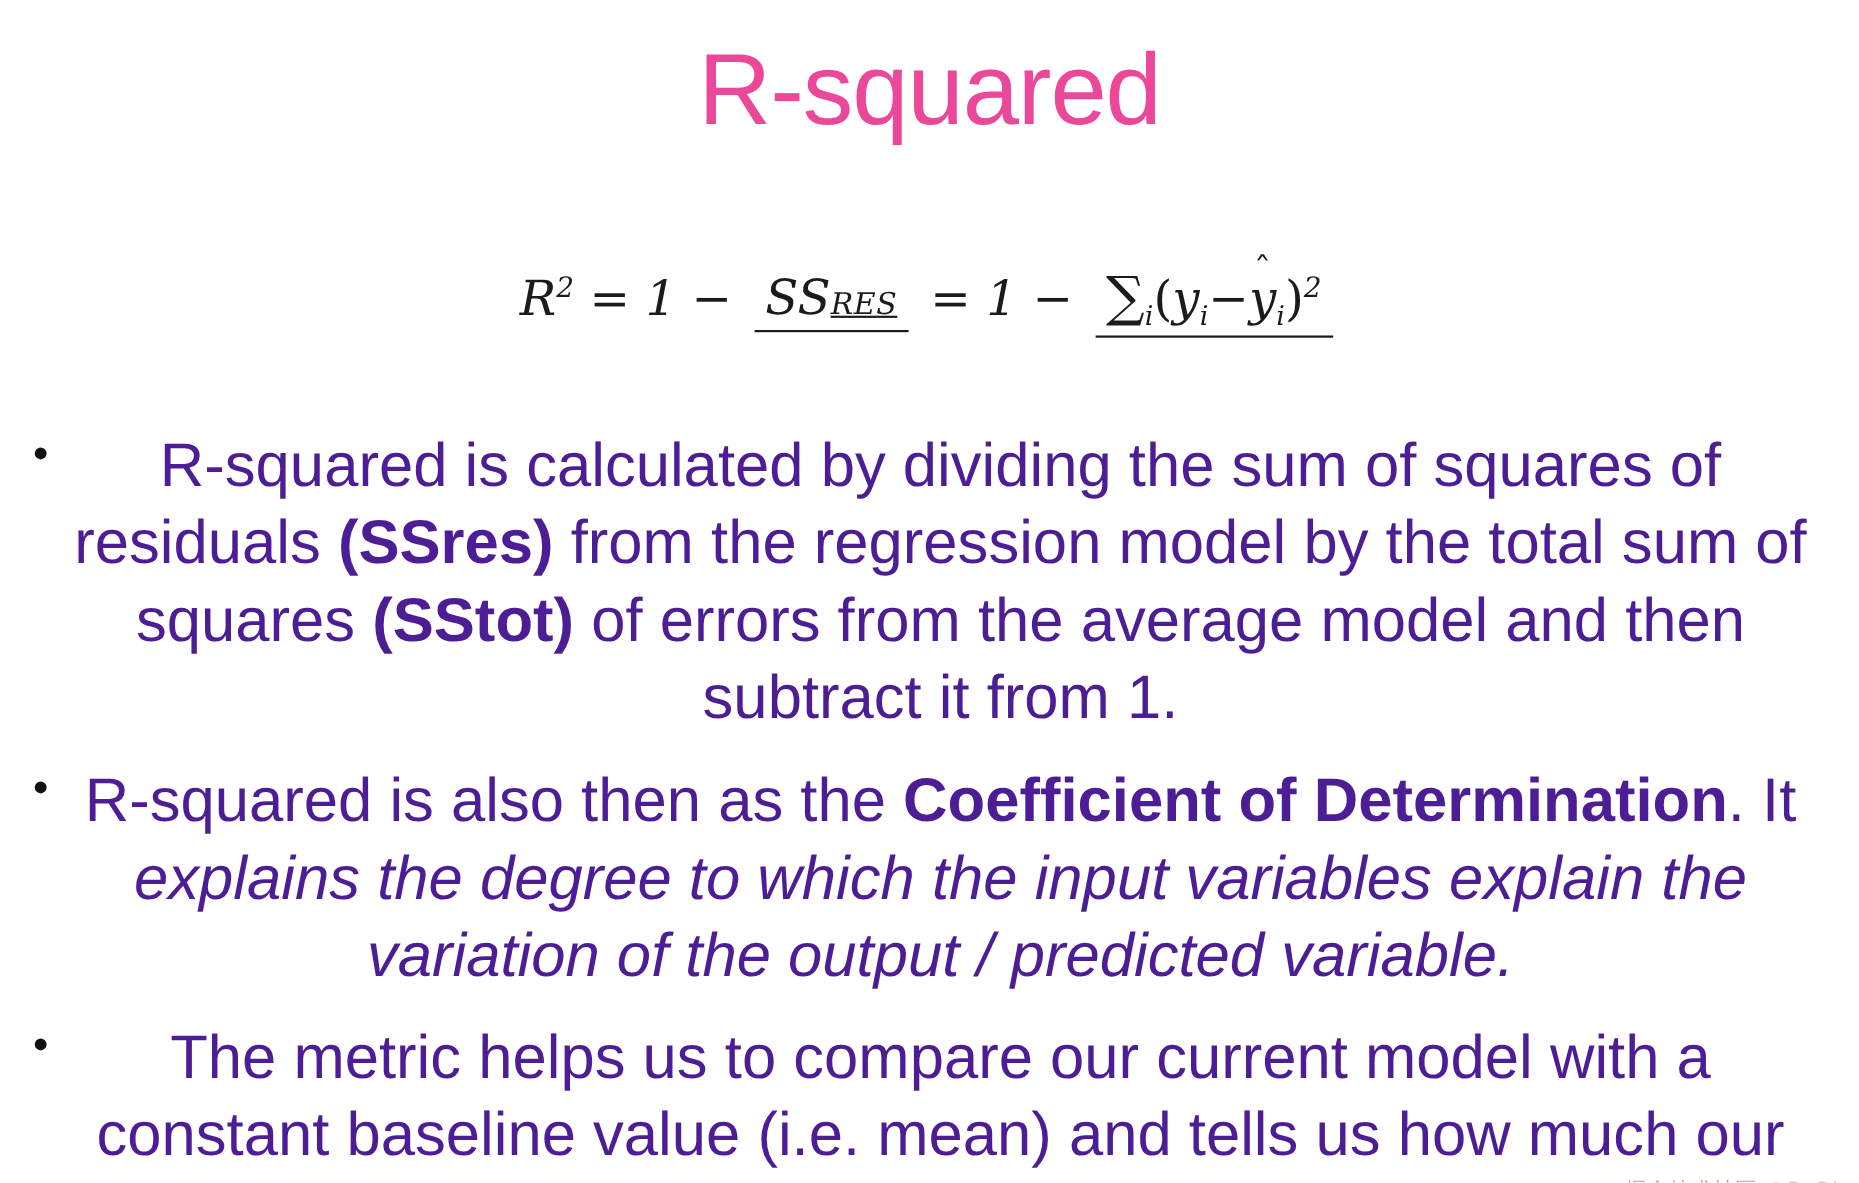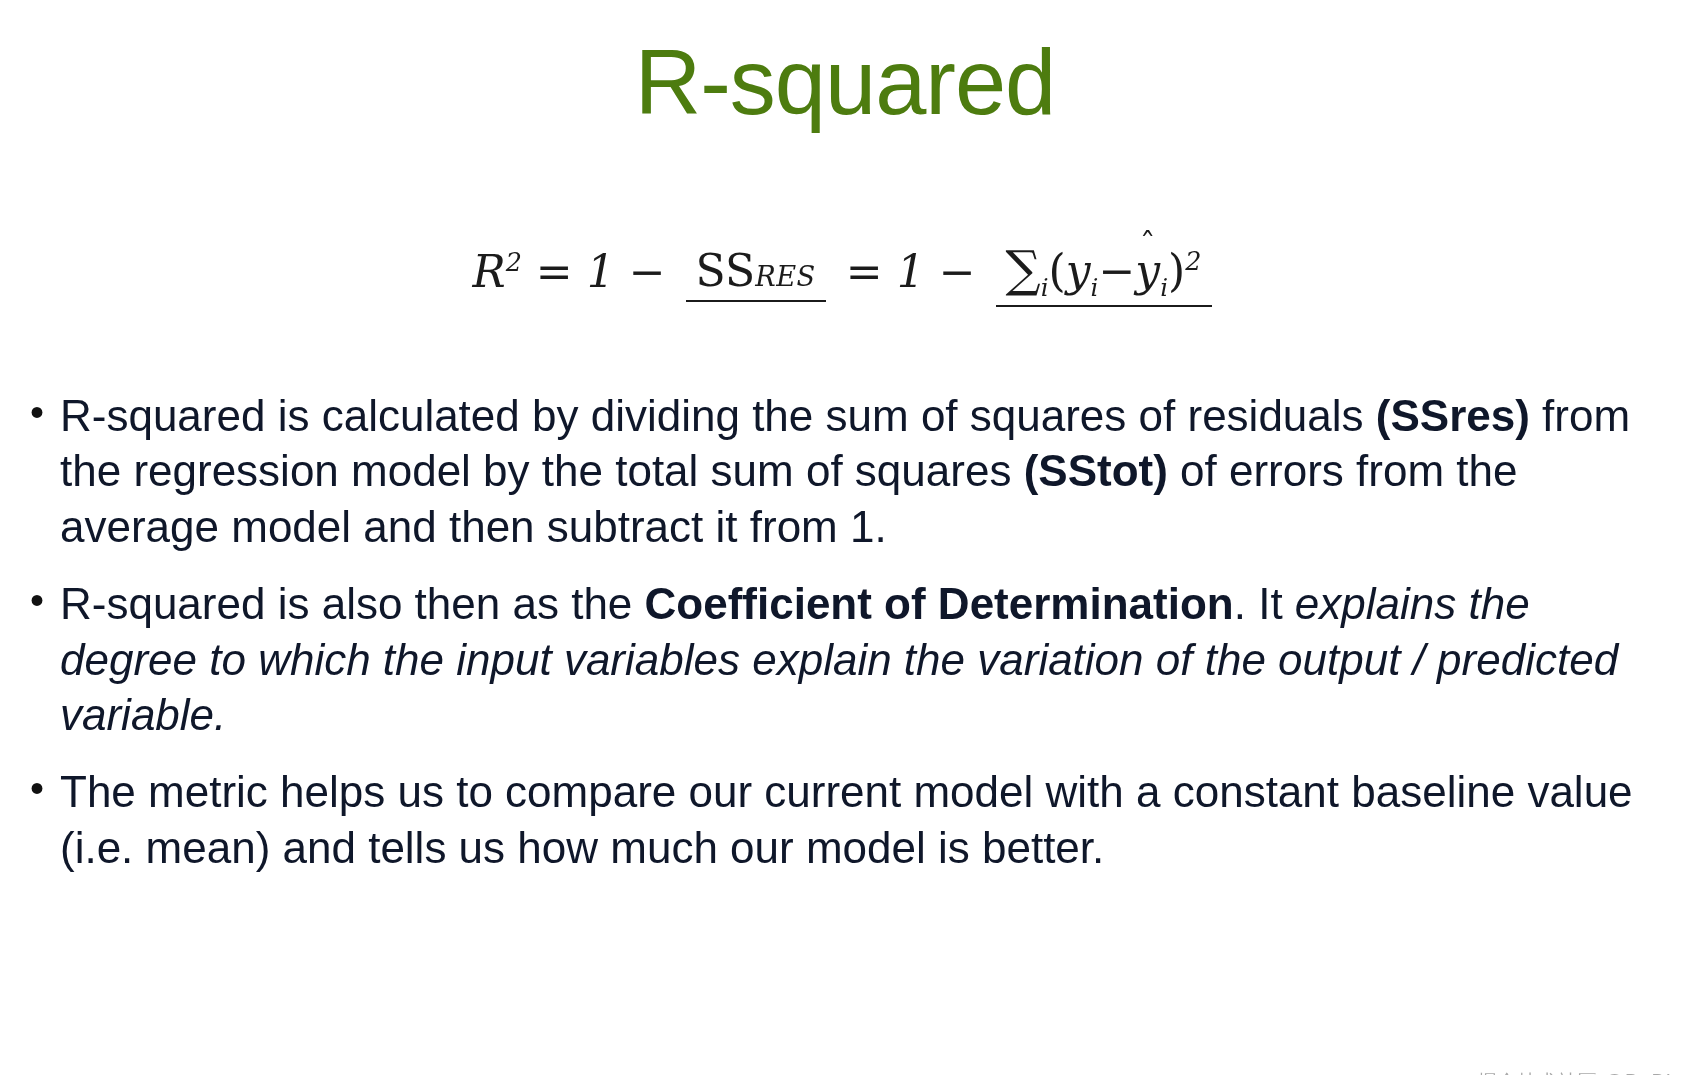--- a/index.html
+++ b/index.html
@@ -22,21 +22,21 @@
     background: #ffffff;
   }
   .slide-title {
     text-align: center;
     font-family: "Liberation Sans", sans-serif;
     font-size: 92px;
     font-weight: 400;
     letter-spacing: -1px;
     margin: 30px 0 0 0;
     line-height: 1.15;
-    color: #4d7c0f;
+    color: #ec4899;
   }
   .formula-wrap {
     margin-top: 46px;
     display: flex;
     justify-content: center;
     align-items: center;
     height: 180px;
   }
   
   .math {
@@ -71,25 +71,27 @@
     line-height: 1.25;
     white-space: nowrap;
   }
   .frac .bar {
     width: 100%;
     height: 2px;
     background: #1b1b1b;
   }
   .smallcapsSS {
     font-family: "DejaVu Serif", serif;
+    font-style: italic;
   }
   .ssub {
     font-size: 0.62em;
     font-style: italic;
     letter-spacing: 0.5px;
+    text-decoration: underline;
   }
   .sigma {
     font-size: 1.12em;
     font-style: normal;
   }
   .hat-wrap {
     position: relative;
     display: inline-block;
   }
   .hat-wrap .hat {
@@ -123,24 +125,25 @@
   }
   .bullet .dot {
     flex: 0 0 auto;
     width: 30px;
     font-size: 40px;
     line-height: 1.22;
     text-align: left;
     color: #111;
   }
   .bullet .btext {
-    font-size: 44px;
+    font-size: 56px;
     line-height: 1.26;
-    color: #0f172a;
+    color: #4c1d95;
     font-weight: 400;
+    text-align: center;
   }
   .b {
     font-weight: bold;
   }
   .i {
     font-style: italic;
   }
   .watermark {
     position: absolute;
     right: 18px;

